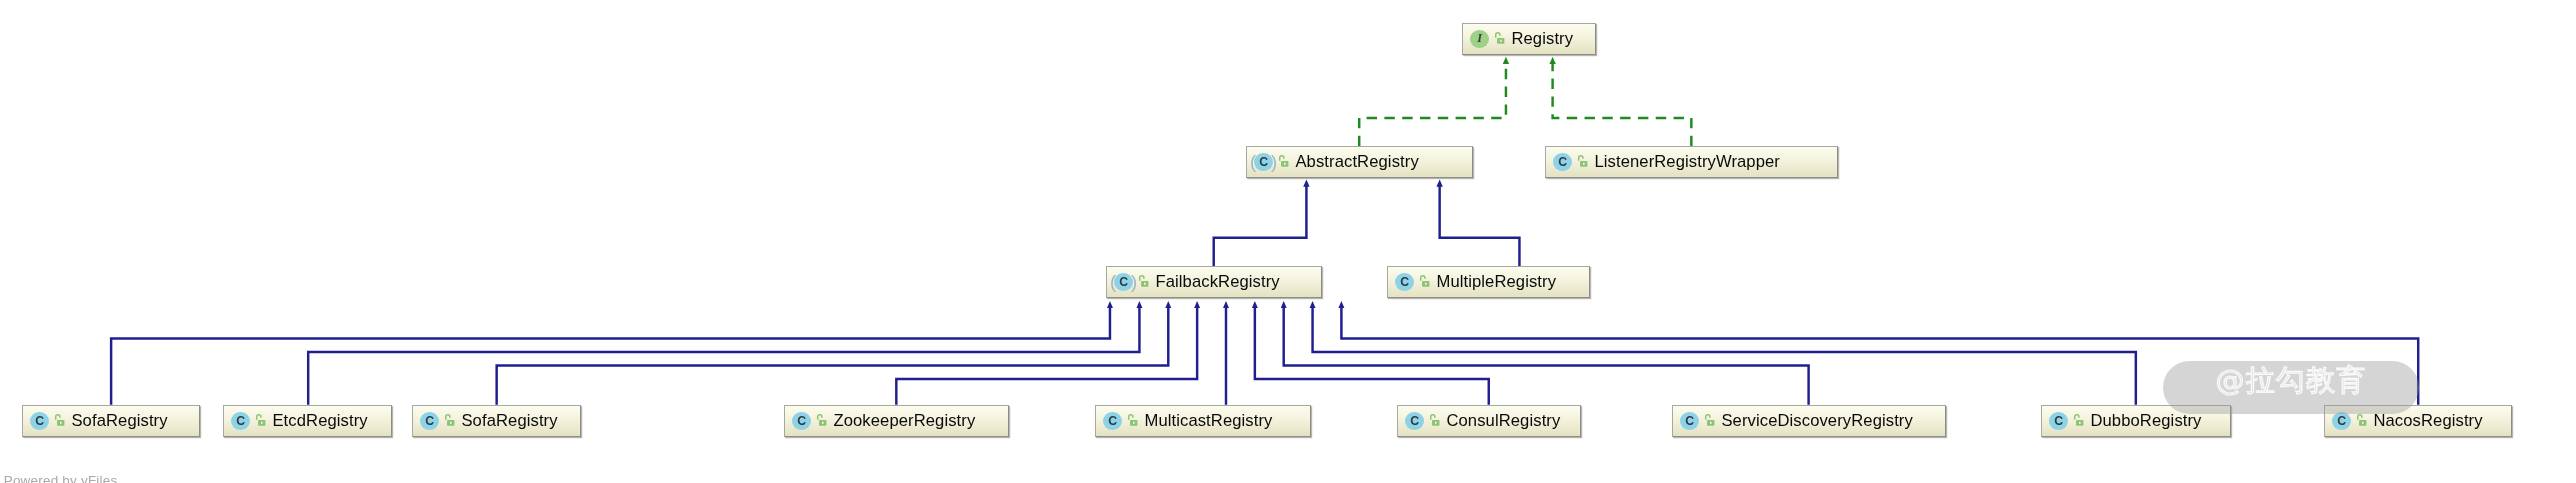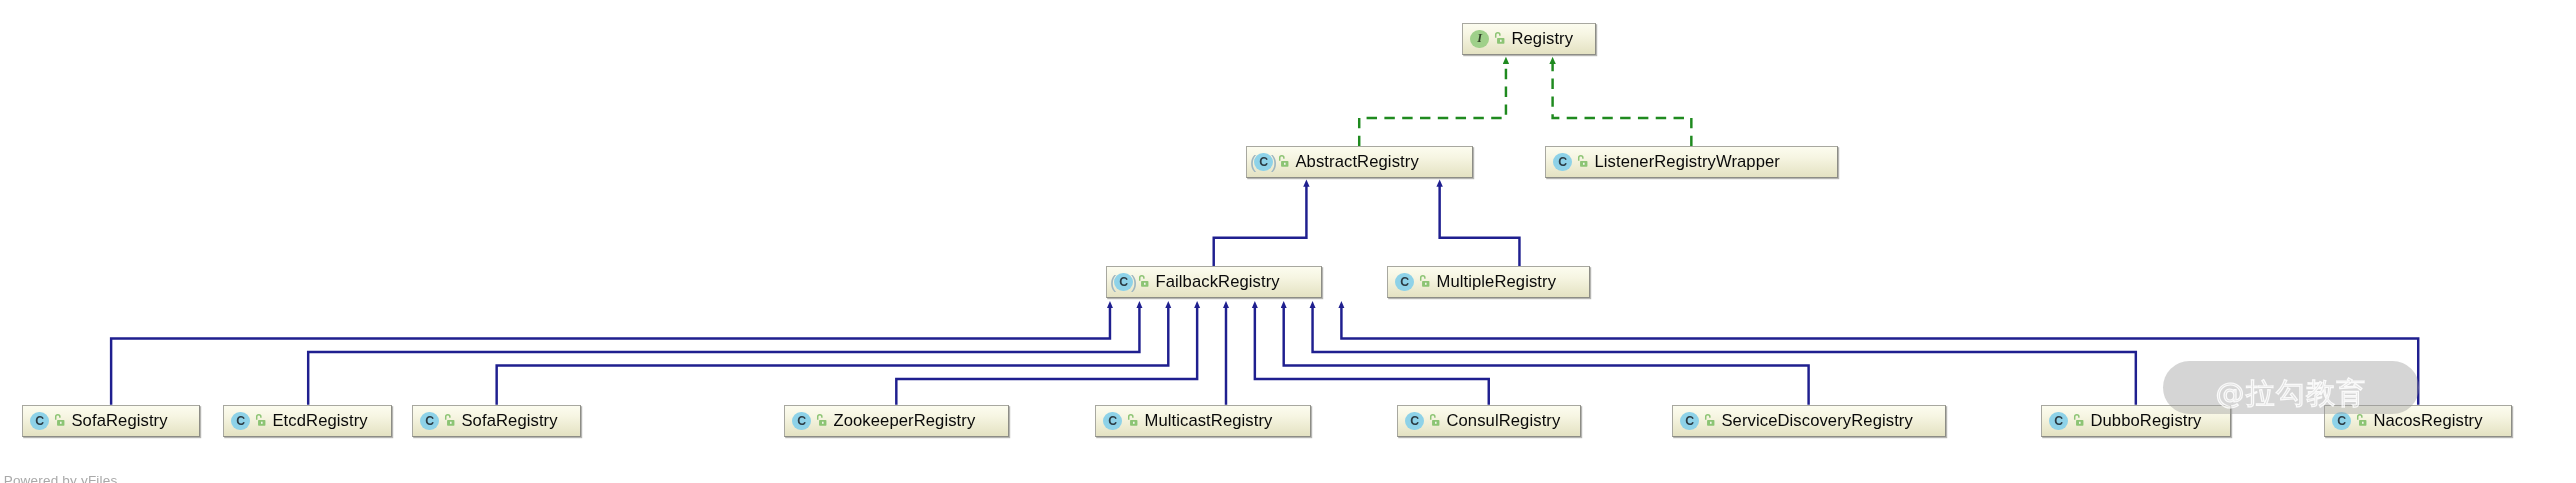--- a/index.html
+++ b/index.html
@@ -101,21 +101,21 @@
   
   #watermark {
     position: absolute;
     left: 2163px;
     top: 361px;
     width: 256px;
     height: 53px;
     border-radius: 26.4px;
     background: rgba(155,155,155,0.42);
     display: flex;
-    align-items: flex-end;
+    align-items: flex-start;
     justify-content: center;
     pointer-events: none;
   }
   #watermark-text {
     font-size: 29px;
     color: rgba(255,255,255,0.30);
     -webkit-text-stroke: 1.2px rgba(255,255,255,0.85);
     letter-spacing: 1.2px;
     font-family: "DejaVu Sans", sans-serif;
   }

